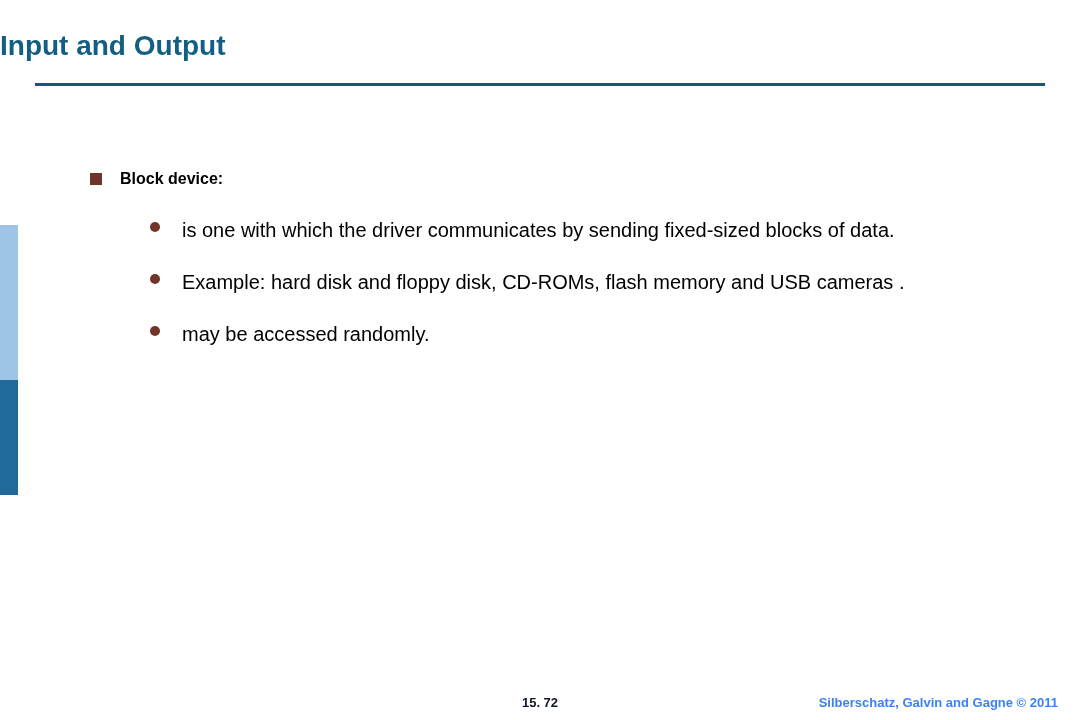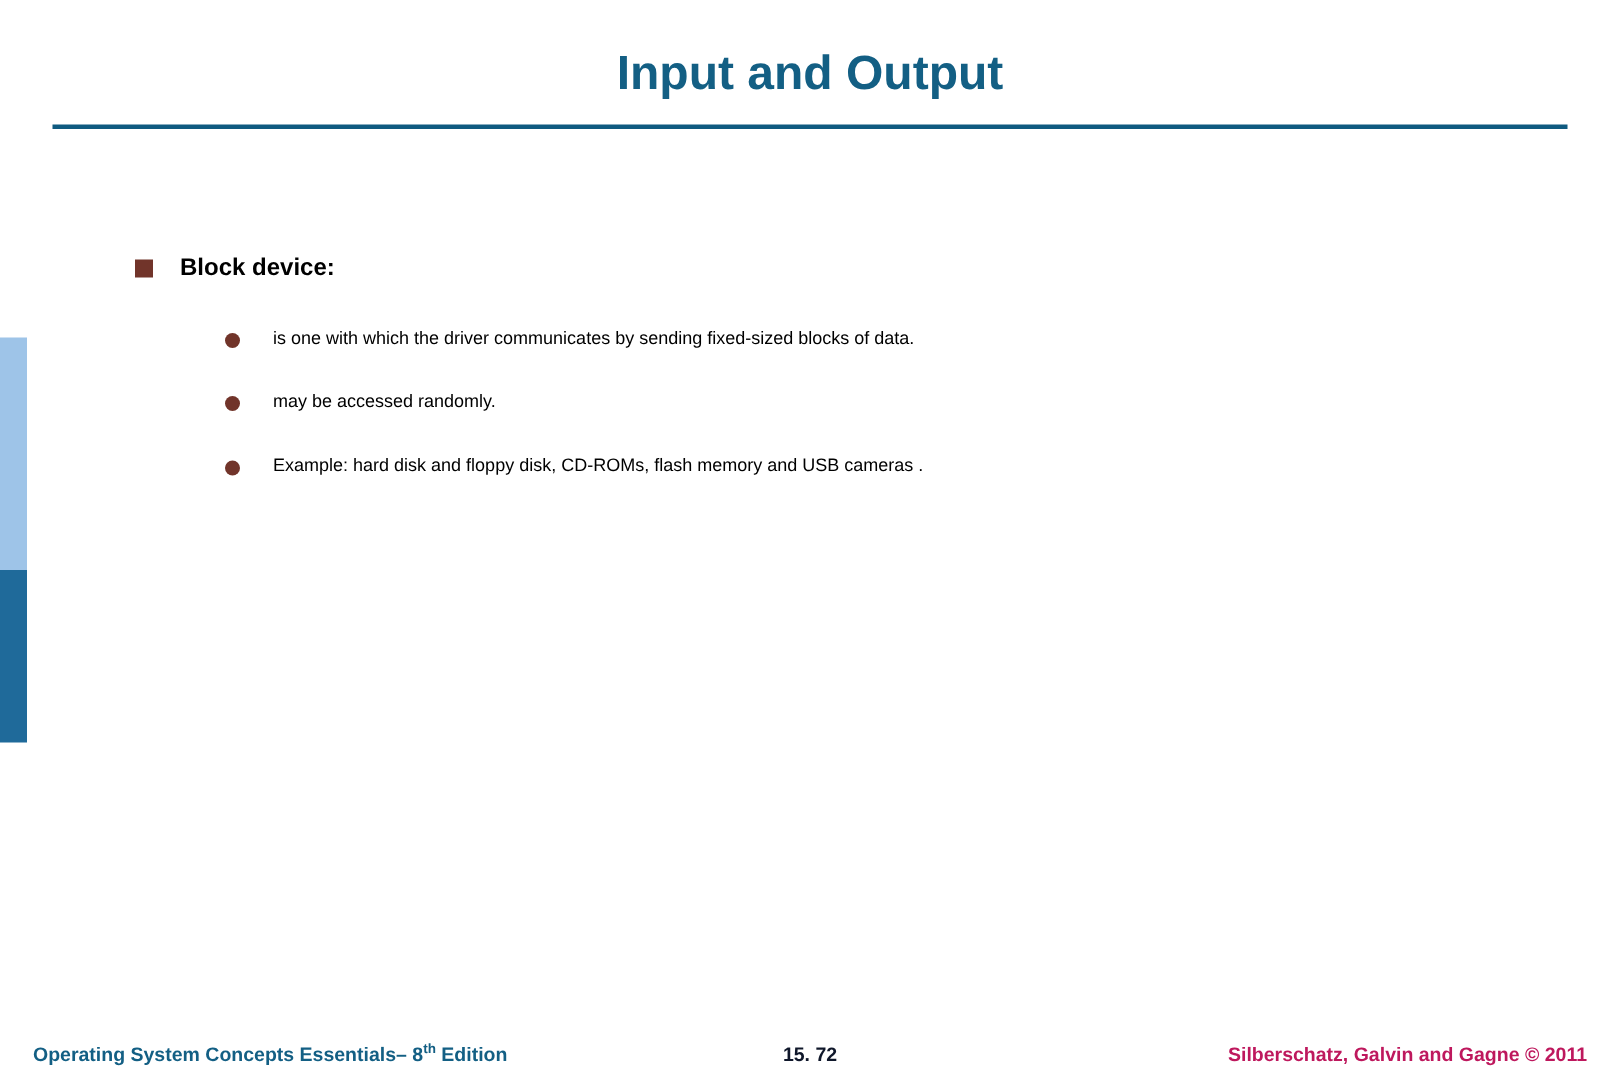--- a/index.html
+++ b/index.html
@@ -3,22 +3,22 @@
 <meta charset="utf-8">
 <style>
   * { margin: 0; padding: 0; box-sizing: border-box; }
   html, body { width: 1080px; height: 720px; font-family: Arial, Helvetica, sans-serif; background: #fff; }
   .slide { position: relative; width: 1080px; height: 720px; }
   .title {
     position: absolute;
     top: 30px;
     left: 0;
     width: 100%;
-    text-align: center;
-    font-size: 32px;
+    text-align: left;
+    font-size: 28px;
     font-weight: bold;
     color: #135f84;
   }
   .title-rule {
     position: absolute;
     top: 83px;
     left: 35px;
     width: 1010px;
     height: 3px;
     background: #0f5a80;
@@ -32,34 +32,34 @@
     width: 940px;
     font-size: 16px;
     color: #000;
   }
   .l1 { display: flex; align-items: flex-start; margin-bottom: 30px; }
   .l1-bullet { width: 12px; height: 12px; background: #71342a; margin-top: 3px; flex: none; }
   .l1-label { font-weight: bold; margin-left: 18px; }
   .l2list { margin-left: 60px; }
   .l2 { display: flex; align-items: flex-start; margin-bottom: 28px; }
   .l2-bullet { width: 10px; height: 10px; border-radius: 50%; background: #71342a; margin-top: 4px; flex: none; }
-  .l2-text { margin-left: 22px; font-size: 12px; line-height: 1.2; }
+  .l2-text { margin-left: 22px; font-size: 20px; line-height: 1.2; }
   .footer {
     position: absolute;
     left: 0;
     bottom: 10px;
     width: 100%;
     height: 20px;
     font-size: 13px;
     font-weight: bold;
   }
   .footer-left { position: absolute; left: 22px; bottom: 0; color: #135f84; }
   .footer-left .sup { font-size: 9px; vertical-align: super; }
   .footer-center { position: absolute; left: 50%; transform: translateX(-50%); bottom: 0; color: #0f172a; }
-  .footer-right { position: absolute; right: 22px; bottom: 0; color: #be185d; }
+  .footer-right { position: absolute; right: 22px; bottom: 0; color: #3b82f6; }
 </style>
 </head>
 <body>
 
 <div class="slide">
 
   <div class="title">Input and Output</div>
   <div class="title-rule"></div>
 
   <div class="sidebar1"></div>
@@ -70,30 +70,27 @@
       <div class="l1-bullet"></div>
       <div class="l1-label">Block device:</div>
     </div>
     <div class="l2list">
       <div class="l2">
         <div class="l2-bullet"></div>
         <div class="l2-text"> is one with which the driver communicates by sending fixed-sized blocks of data.</div>
       </div>
       <div class="l2">
         <div class="l2-bullet"></div>
-        <div class="l2-text">may be accessed randomly.</div>
+        <div class="l2-text">Example: hard disk and floppy disk, CD-ROMs, flash memory and USB cameras .</div>
       </div>
       <div class="l2">
         <div class="l2-bullet"></div>
-        <div class="l2-text">Example: hard disk and floppy disk, CD-ROMs, flash memory and USB cameras .</div>
+        <div class="l2-text">may be accessed randomly.</div>
       </div>
     </div>
   </div>
 
   <div class="footer">
-    <div class="footer-left">
-      <span>Operating System Concepts Essentials– 8</span><span class="sup">th</span><span> Edition</span>
-    </div>
     <div class="footer-center">15. 72</div>
     <div class="footer-right">Silberschatz, Galvin and Gagne © 2011</div>
   </div>
 
 </div>
 
 </body></html>

